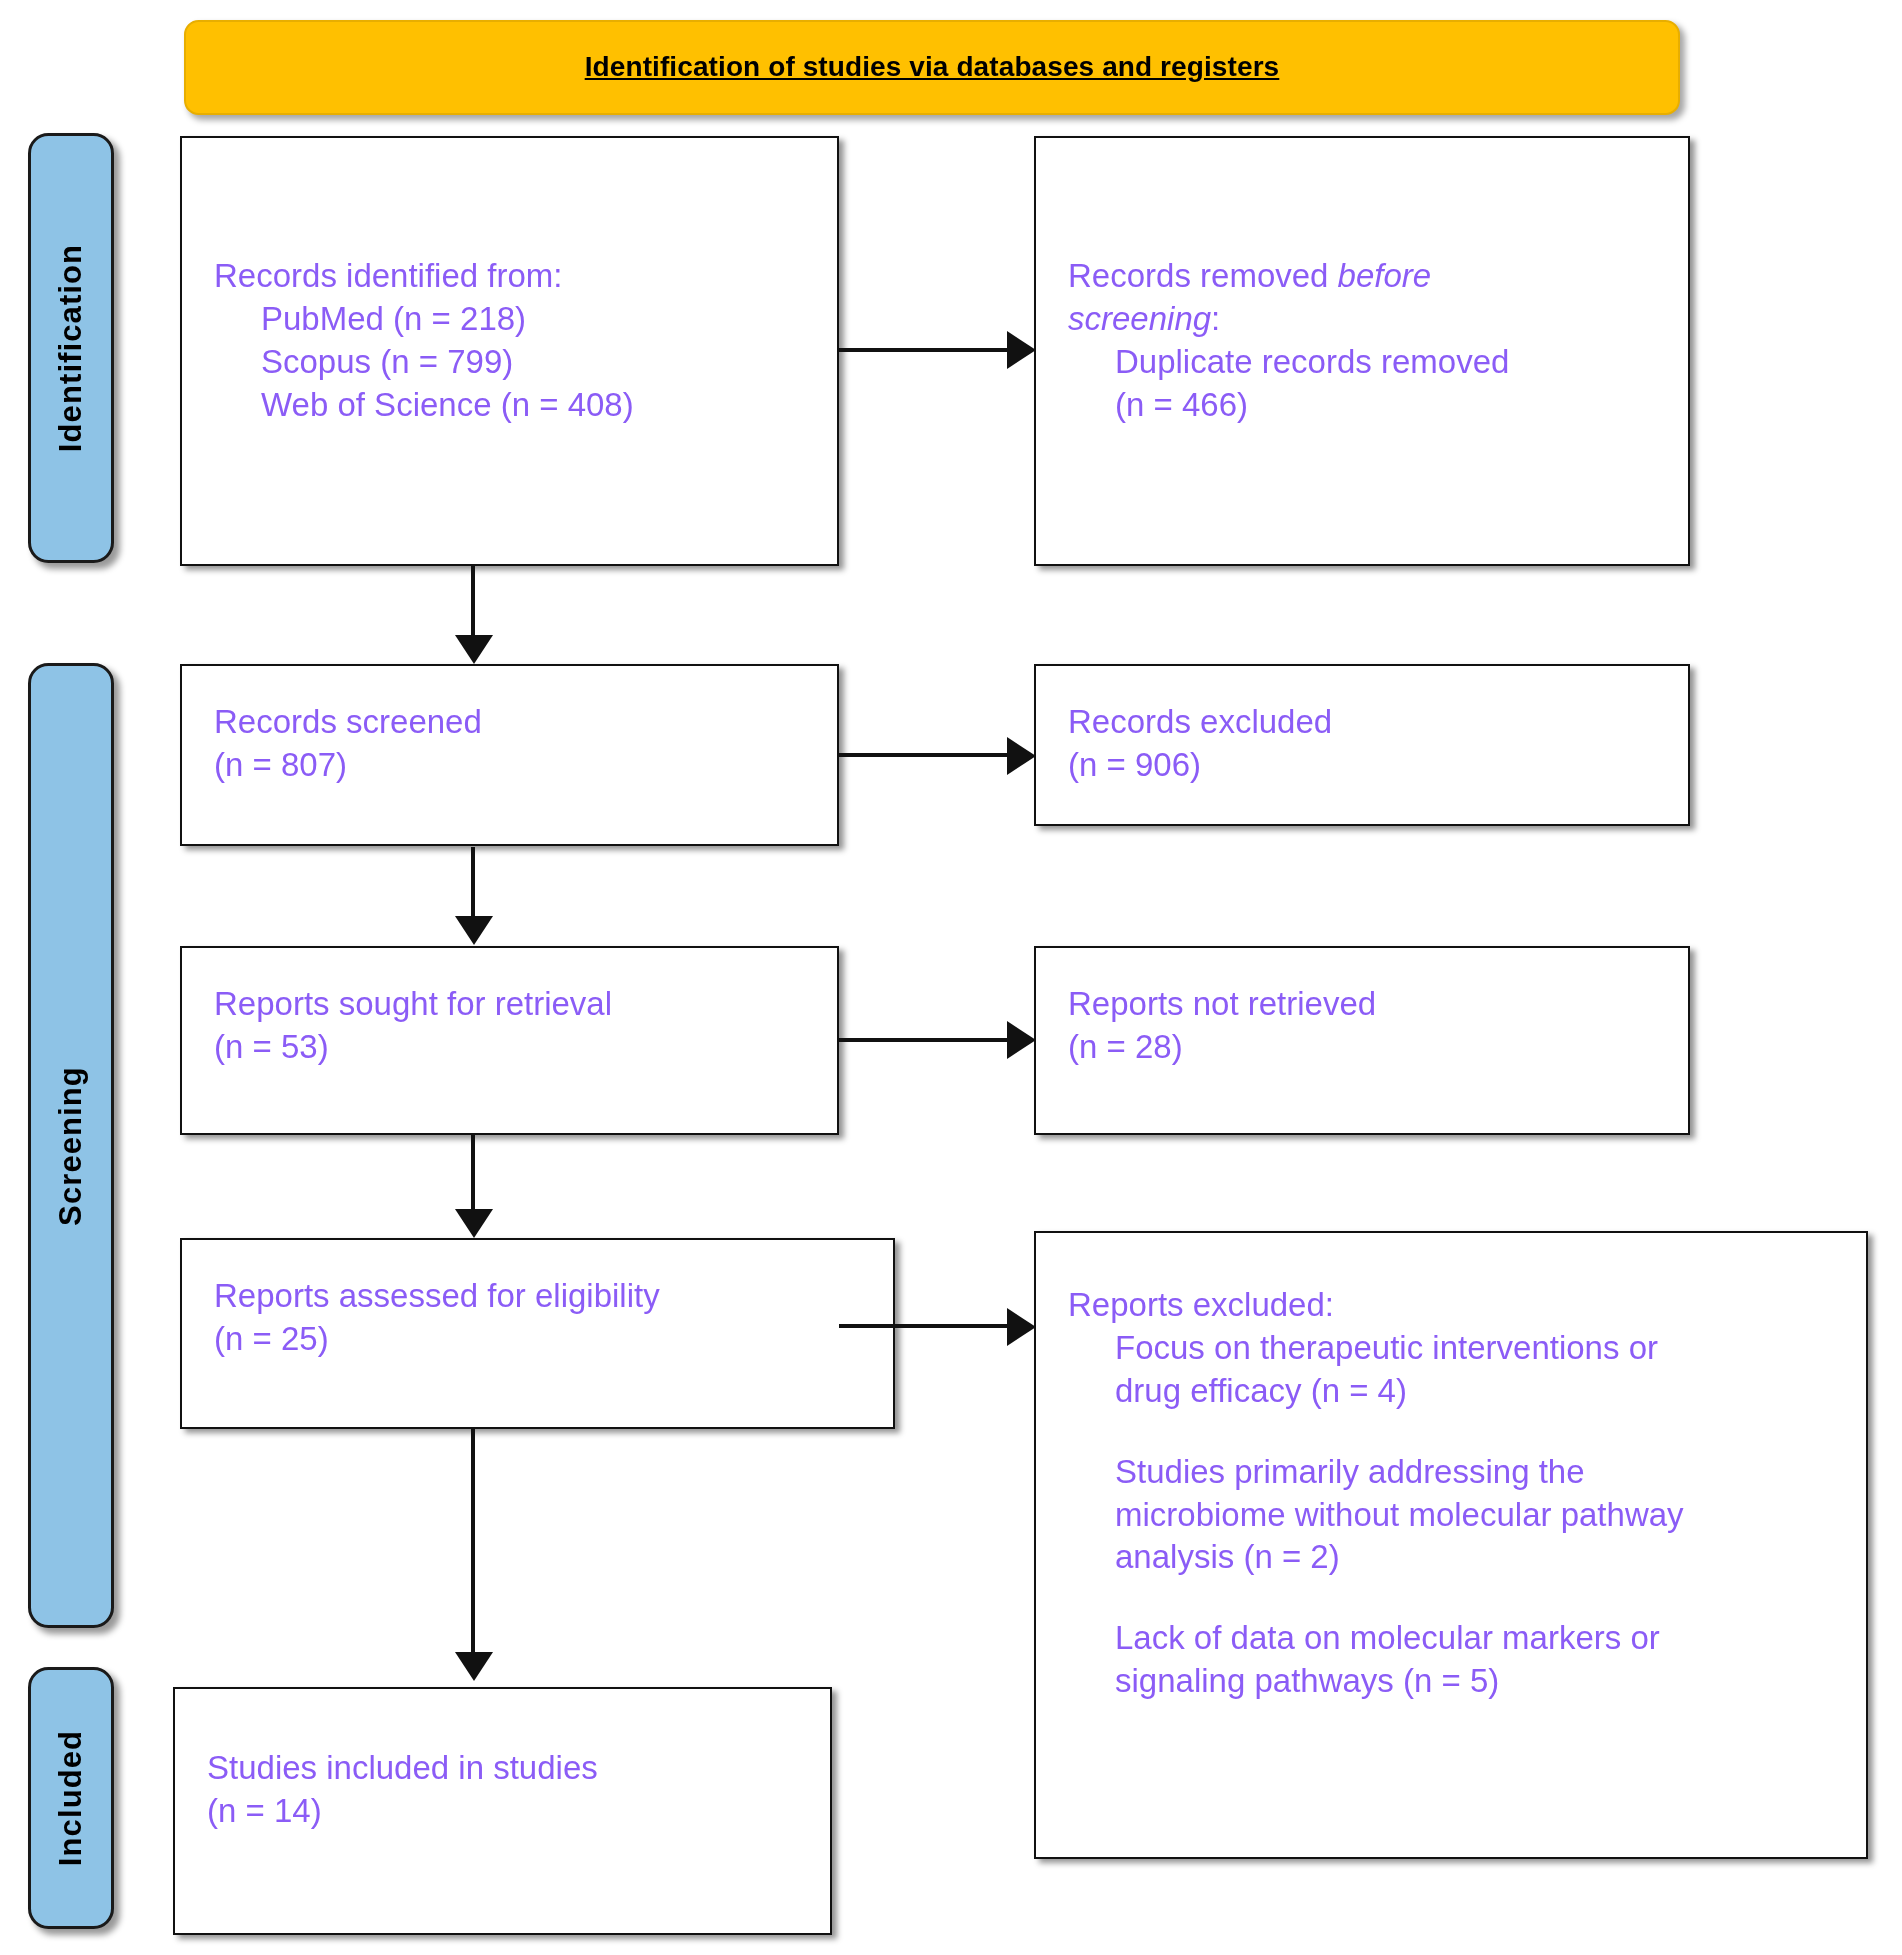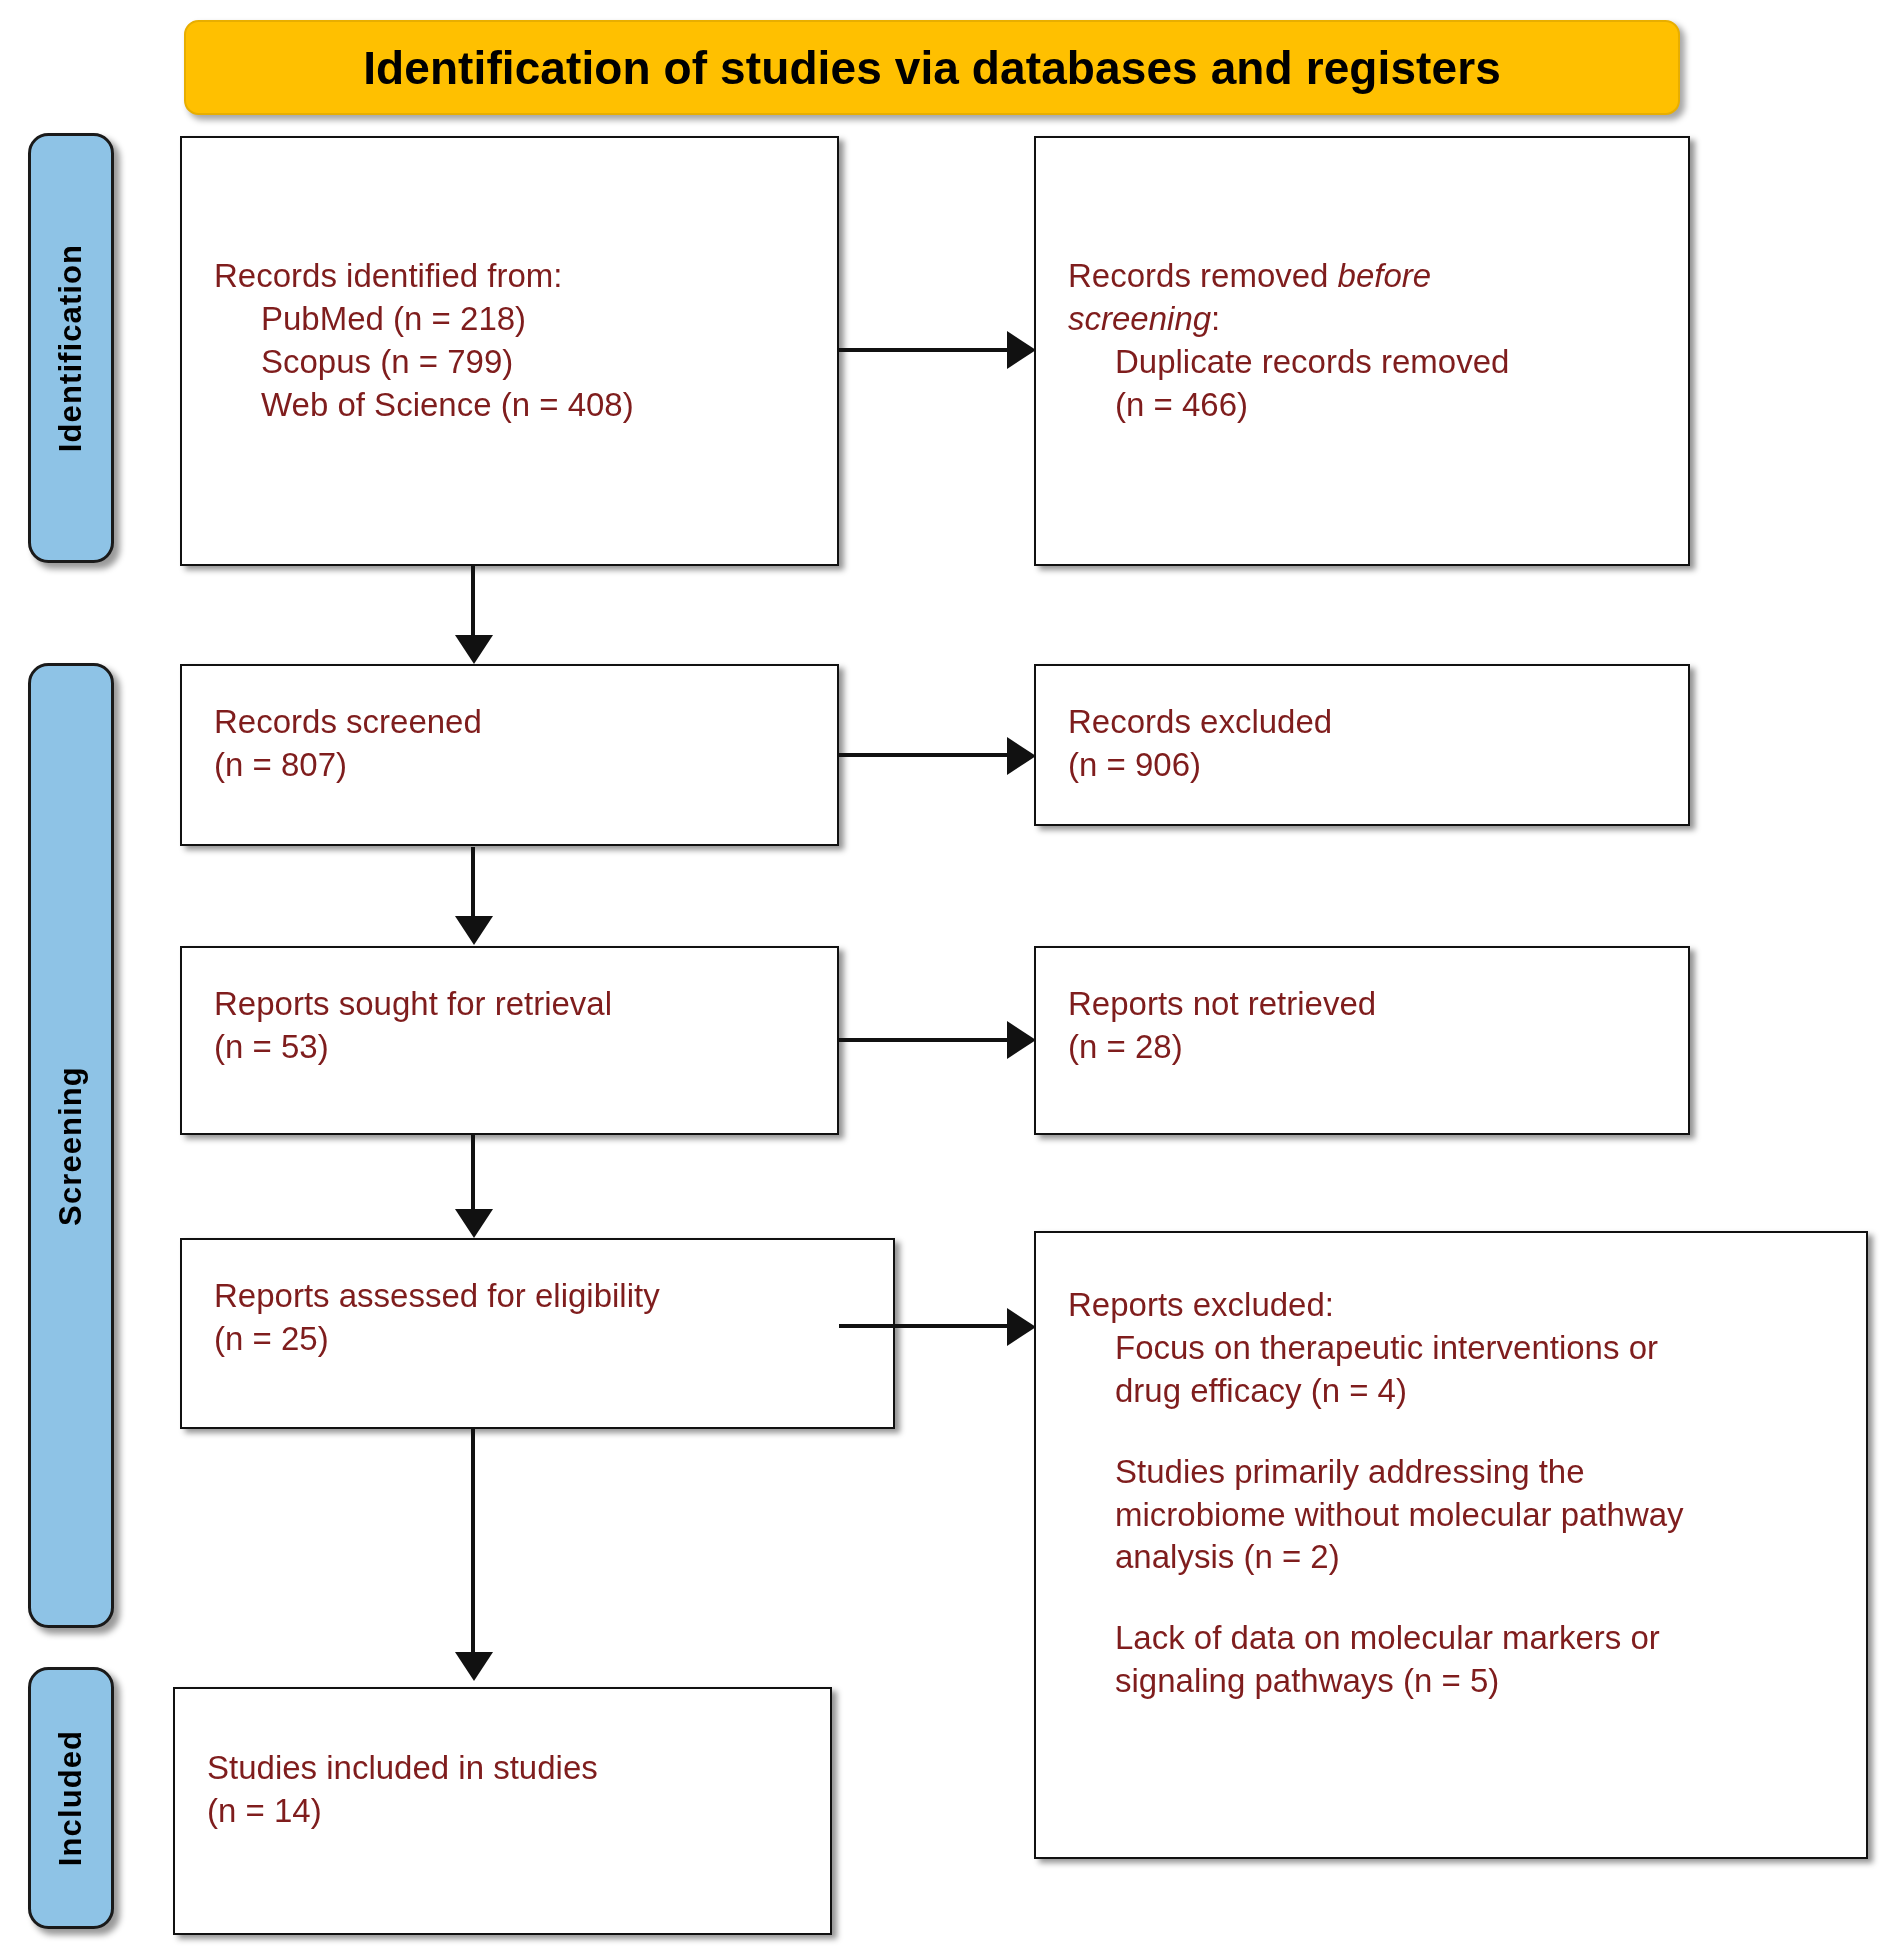--- a/index.html
+++ b/index.html
@@ -28,26 +28,27 @@
     background: #FFC000;
     border: 2.9px solid #E8AE00;
     border-radius: 14.6px;
     box-shadow: 4.4px 4.4px 6.6px rgba(0,0,0,0.35);
     display: flex;
     align-items: center;
     justify-content: center;
     box-sizing: border-box;
   }
   .header-banner .banner-text {
-    font-size: 46px;
+    font-size: 28px;
     font-weight: bold;
     color: #000000;
     letter-spacing: 0.1px;
     text-align: center;
     line-height: 1.1;
+    text-decoration: underline;
   }
 
   
   .stage-bar {
     position: absolute;
     background: #8EC3E6;
     border: 3.6px solid #1A1A1A;
     border-radius: 20.4px;
     box-shadow: 5.1px 5.1px 6.6px rgba(0,0,0,0.4);
     box-sizing: border-box;
@@ -73,21 +74,21 @@
     box-sizing: border-box;
     padding: 0;
     overflow: hidden;
   }
   .flow-box .box-body {
     position: absolute;
     left: 32px;
     right: 19px;
     font-size: 33px;
     line-height: 1.30;
-    color: #7f1d1d;
+    color: #8b5cf6;
   }
   .flow-box .line {
     white-space: pre-wrap;
   }
   .flow-box .indent {
     padding-left: 47px;
   }
   .flow-box .ital {
     font-style: italic;
     margin-top: 41px;

